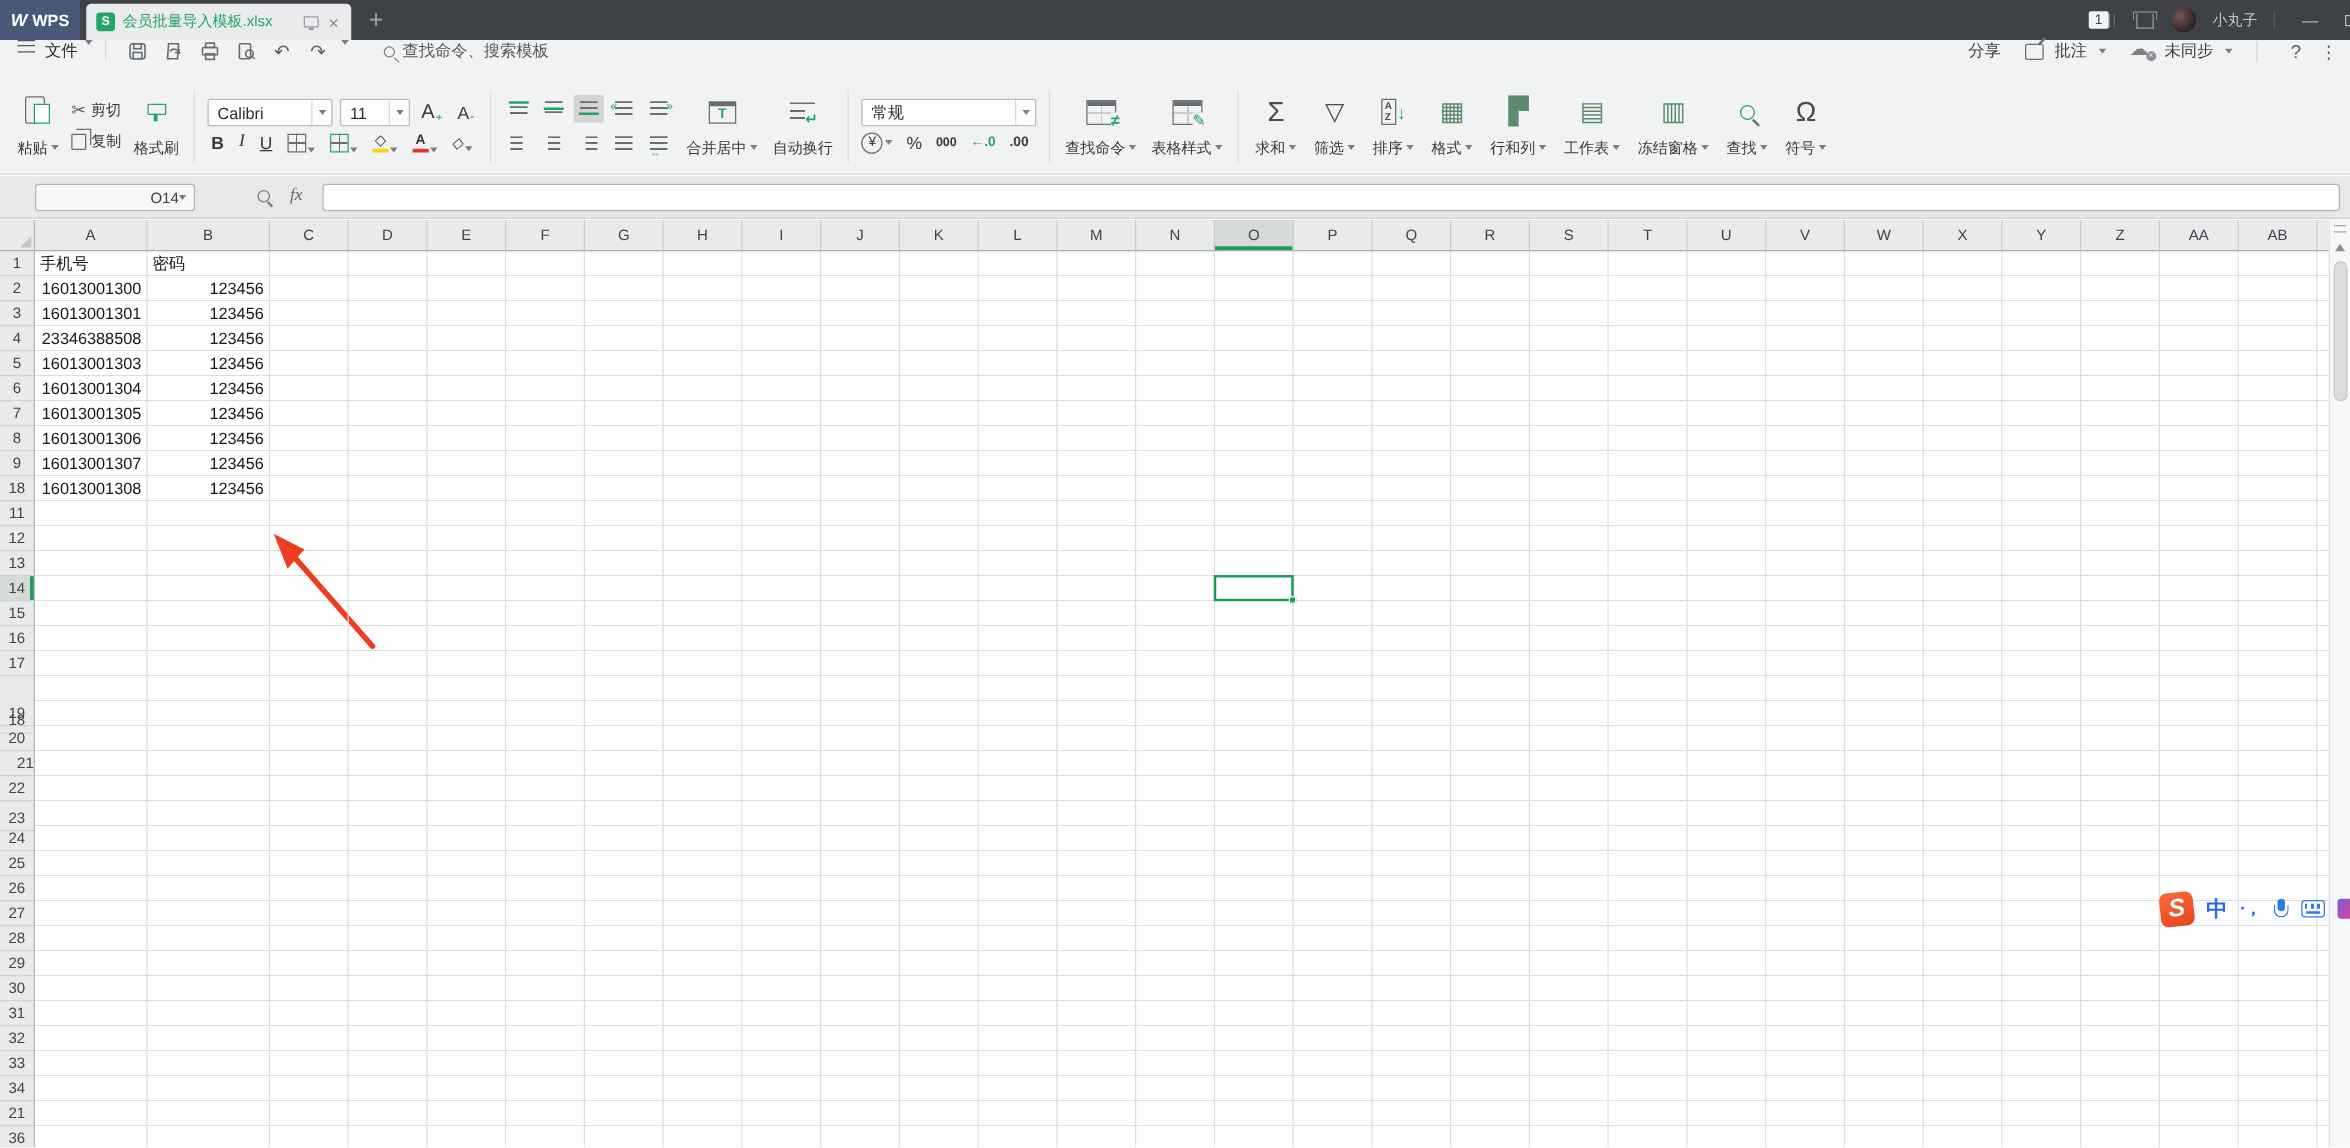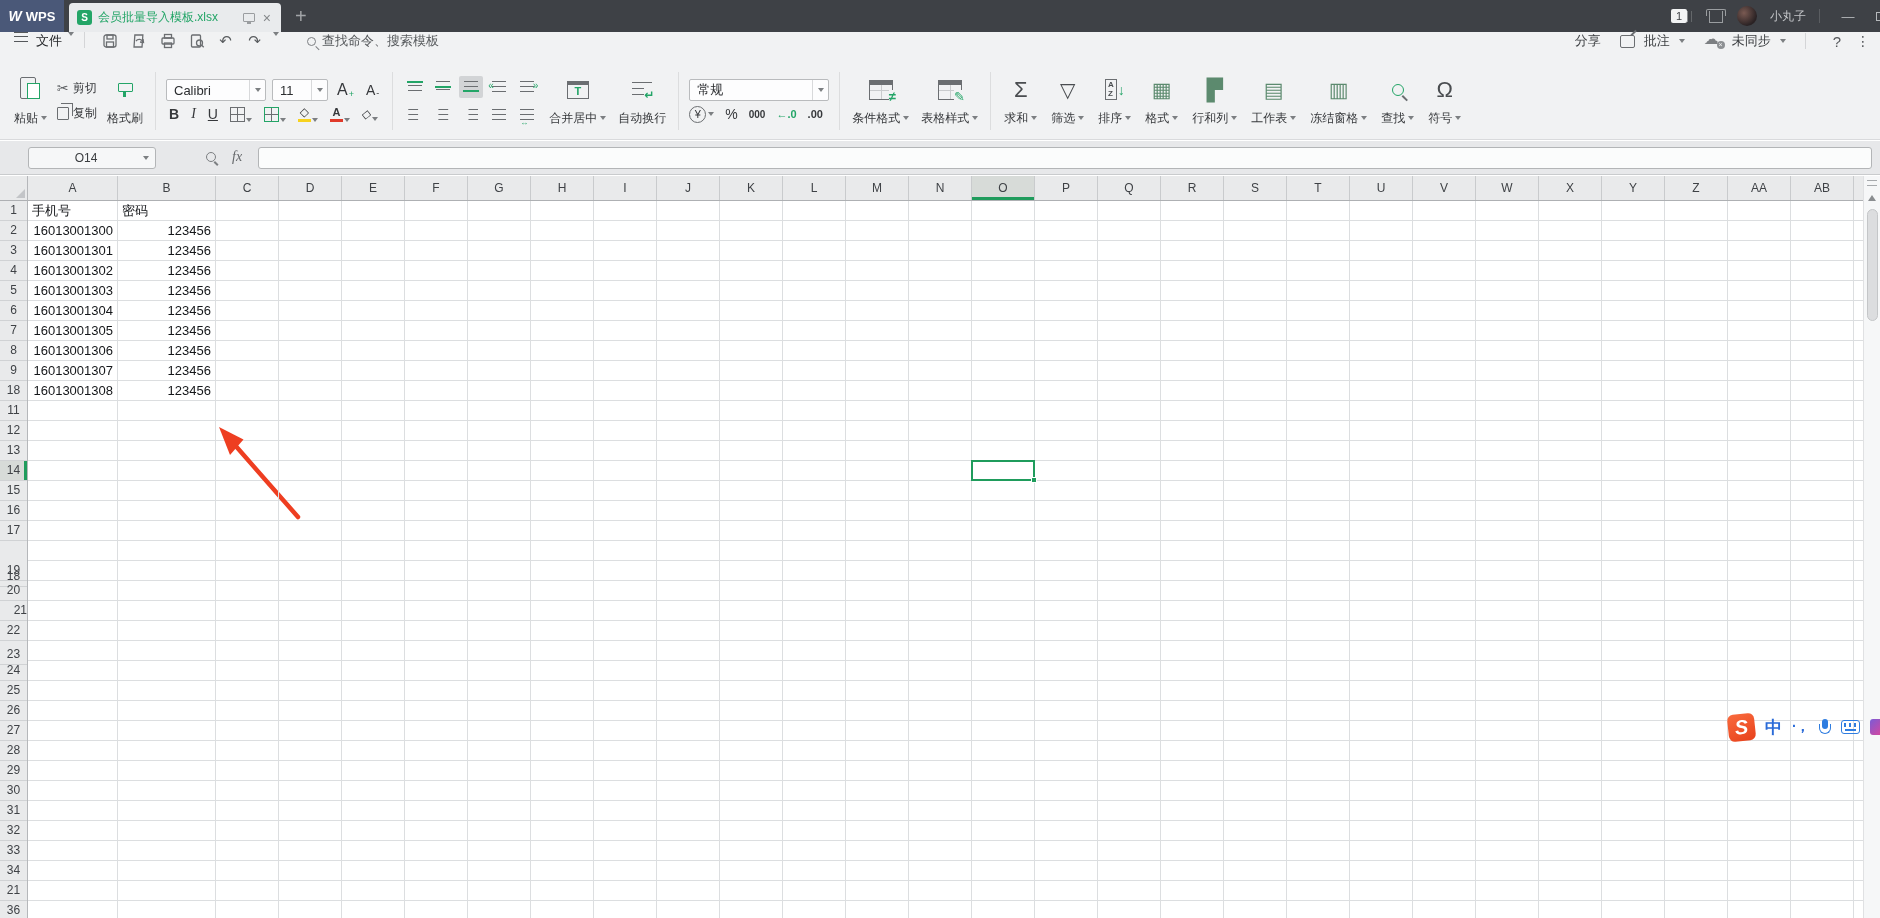--- a/index.html
+++ b/index.html
@@ -110,21 +110,21 @@
   .tbl-big .ov { position:absolute; right:-4px; bottom:-4px; font-size:13px; color:#23a567; background:#f1f2f3; line-height:1; font-weight:bold; }
   .mag-ico { width:12px; height:12px; border:1.8px solid #23a567; border-radius:50%; position:relative; }
   .mag-ico::after { content:""; position:absolute; left:10px; top:10px; width:7px; height:2px; background:#6b6e71; transform:rotate(45deg); transform-origin:0 0; }
   .sort-ico { display:flex; align-items:center; }
   .sort-az { display:flex; flex-direction:column; font-size:8px; font-weight:bold; color:#4a4d50; line-height:1.1; border:1.2px solid #6b6e71; padding:1px 2px; }
   .sort-arrow { color:#23a567; font-size:14px; margin-left:1px; }
 
   
   .fxbar { position:absolute; left:0; top:141px; width:1880px; height:34px; background:#e7e8ea; border-bottom:1px solid #c9cbcd; }
   .namebox { position:absolute; left:28px; top:6px; width:128px; height:22px; background:#f6f7f8; border:1px solid #b3b5b7; border-radius:3px; display:flex; align-items:center; font-size:12px; color:#3a3d40; }
-  .namebox .nb-val { flex:1; text-align:center; }
+  .namebox .nb-val { flex:1; text-align:right; }
   .fx-mag { position:absolute; left:206px; top:11px; width:10px; height:10px; border:1.5px solid #7c7f82; border-radius:50%; }
   .fx-mag::after { content:""; position:absolute; left:8px; top:8px; width:5px; height:1.6px; background:#7c7f82; transform:rotate(45deg); transform-origin:0 0; }
   .fx-label { position:absolute; left:232px; top:8px; font-size:14px; font-style:italic; font-family:"Liberation Serif","DejaVu Serif",serif; color:#64676a; }
   .fx-input { position:absolute; left:258px; top:6px; width:1614px; height:22px; background:#fbfcfc; border:1px solid #b3b5b7; border-radius:3px; }
 
   
   #grid-area { position:absolute; left:0; top:176px; width:1863px; height:742px; background:#fff; overflow:hidden; }
   .corner { position:absolute; left:0; top:0; width:28px; height:25px; background:#e9eaeb; border-right:1px solid #b5b7ba; border-bottom:1px solid #aeb0b3; }
   .corner::after { content:""; position:absolute; right:2px; bottom:2px; width:0; height:0; border-left:9px solid transparent; border-bottom:9px solid #c3c5c8; }
   .colhdr-row { position:absolute; left:28px; top:0; right:0; height:25px; background:#e9eaeb; border-bottom:1px solid #aeb0b3; }
@@ -434,21 +434,21 @@
   <div class="rb-div"></div>
 
   <div id="ribbon-styles" style="display:flex;">
       <div class="big-btn">
         <div class="ico">
           <div class="tbl-big">
             <span class="ov">≠</span>
           </div>
         </div>
         <div class="rb-label">
-          <span>条件格式</span>
+          <span>查找命令</span>
           <span class="caret"></span>
         </div>
       </div>
       <div class="big-btn">
         <div class="ico">
           <div class="tbl-big">
             <span class="ov">✎</span>
           </div>
         </div>
         <div class="rb-label">
@@ -648,21 +648,21 @@
     <div class="vline" style="left: 1664px;"></div>
     <div class="vline" style="left: 1727px;"></div>
     <div class="vline" style="left: 1790px;"></div>
     <div class="vline" style="left: 1853px;"></div>
     <div class="cell" style="left: 28px; top: 25px; width: 89px; padding: 0px 4px; text-align: left;">手机号</div>
     <div class="cell" style="left: 118px; top: 25px; width: 97px; padding: 0px 4px; text-align: left;">密码</div>
     <div class="cell" style="left: 28px; top: 45px; width: 89px; padding: 0px 4px; text-align: right;">16013001300</div>
     <div class="cell" style="left: 118px; top: 45px; width: 97px; padding: 0px 4px; text-align: right;">123456</div>
     <div class="cell" style="left: 28px; top: 65px; width: 89px; padding: 0px 4px; text-align: right;">16013001301</div>
     <div class="cell" style="left: 118px; top: 65px; width: 97px; padding: 0px 4px; text-align: right;">123456</div>
-    <div class="cell" style="left: 28px; top: 85px; width: 89px; padding: 0px 4px; text-align: right;">16013001302</div>
+    <div class="cell" style="left: 28px; top: 85px; width: 89px; padding: 0px 4px; text-align: right;">23346388508</div>
     <div class="cell" style="left: 118px; top: 85px; width: 97px; padding: 0px 4px; text-align: right;">123456</div>
     <div class="cell" style="left: 28px; top: 105px; width: 89px; padding: 0px 4px; text-align: right;">16013001303</div>
     <div class="cell" style="left: 118px; top: 105px; width: 97px; padding: 0px 4px; text-align: right;">123456</div>
     <div class="cell" style="left: 28px; top: 125px; width: 89px; padding: 0px 4px; text-align: right;">16013001304</div>
     <div class="cell" style="left: 118px; top: 125px; width: 97px; padding: 0px 4px; text-align: right;">123456</div>
     <div class="cell" style="left: 28px; top: 145px; width: 89px; padding: 0px 4px; text-align: right;">16013001305</div>
     <div class="cell" style="left: 118px; top: 145px; width: 97px; padding: 0px 4px; text-align: right;">123456</div>
     <div class="cell" style="left: 28px; top: 165px; width: 89px; padding: 0px 4px; text-align: right;">16013001306</div>
     <div class="cell" style="left: 118px; top: 165px; width: 97px; padding: 0px 4px; text-align: right;">123456</div>
     <div class="cell" style="left: 28px; top: 185px; width: 89px; padding: 0px 4px; text-align: right;">16013001307</div>

